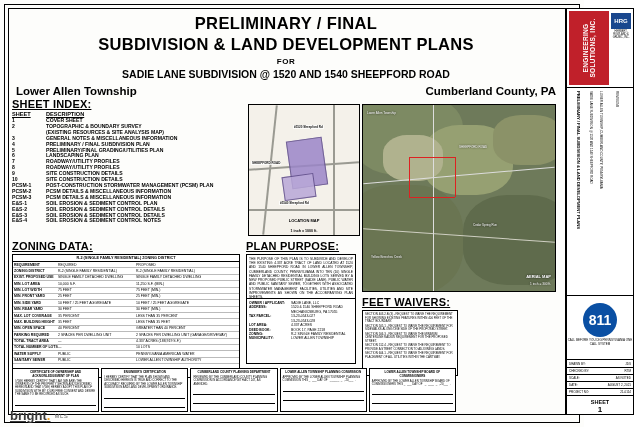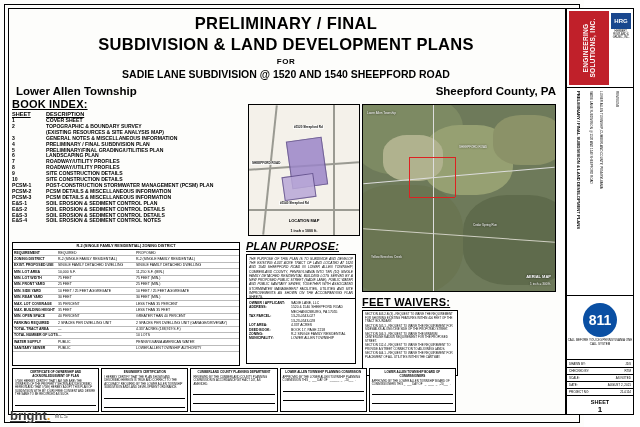--- a/index.html
+++ b/index.html
@@ -32,21 +32,21 @@
   
   .zoning{position:absolute;left:12px;top:240px;width:228px;}
   .zbox{border:1px solid #000;margin-top:2px;height:122px;position:relative;overflow:hidden;background:#fff;}
   .zrow{display:flex;font-size:3.5px;line-height:1.25;border-bottom:.4px solid #bbb;padding:.5px 1px;}
   .zrow .zl{width:44px;font-weight:bold;}
   .zrow .zm{width:78px;}
   .zrow .zr{flex:1;}
   .zhdr{font-size:3.8px;font-weight:bold;text-align:center;border-bottom:.6px solid #000;padding:1px 0;}
 
   
-  .purpose{position:absolute;left:246px;top:240px;width:110px;font-style:italic;}
+  .purpose{position:absolute;left:246px;top:240px;width:110px;}
   .pbox{border:1px solid #000;margin-top:2px;height:52px;padding:2px;font-size:3.3px;line-height:1.28;background:#fff;text-align:justify;}
 
   
   .propinfo{position:absolute;left:246px;top:296px;width:110px;}
   .pibox{border:1px solid #000;margin-top:2px;height:60px;padding:2px;font-size:3.4px;line-height:1.3;background:#fff;}
   .pi-row{display:flex;}
   .pi-row .k{width:42px;font-weight:bold;}
   .pi-row .v{flex:1;}
 
   
@@ -110,26 +110,26 @@
   <div class="border-outer"></div>
   <div class="border-inner"></div>
 
   <div class="title-area">
     <div class="t-line1">PRELIMINARY / FINAL</div>
     <div class="t-line2">SUBDIVISION &amp; LAND DEVELOPMENT PLANS</div>
     <div class="t-for">FOR</div>
     <div class="t-line3">SADIE LANE SUBDIVISION @  1520 AND 1540 SHEEPFORD ROAD</div>
     <div class="t-row">
       <div class="t-muni">Lower Allen Township</div>
-      <div class="t-county">Sheepford County, PA</div>
+      <div class="t-county">Cumberland County, PA</div>
     </div>
   </div>
 
   <div class="sheet-index">
-    <div class="blk-head">BOOK INDEX:</div>
+    <div class="blk-head">SHEET INDEX:</div>
     <table class="idx-table">
       <thead>
         <tr>
           <th class="c1">SHEET</th>
           <th>DESCRIPTION</th>
         </tr>
       </thead>
       <tbody id="idx-body">
           <tr>
             <td class="c1">1</td>
@@ -201,20 +201,21 @@
           </tr>
           <tr>
             <td class="c1">E&amp;S-4</td>
             <td>SOIL EROSION &amp; SEDIMENT CONTROL NOTES</td>
           </tr>
         </tbody>
     </table>
   </div>
 
   <div class="zoning">
+    <div class="blk-head">ZONING DATA:</div>
     <div class="zbox">
       <div class="zhdr">R-2 (SINGLE FAMILY RESIDENTIAL) ZONING DISTRICT</div>
       <div class="zrow">
         <div class="zl">REQUIREMENT</div>
         <div class="zm">REQUIRED</div>
         <div class="zr">PROPOSED</div>
       </div>
       <div id="zoning-body">
           <div class="zrow">
             <div class="zl">ZONING DISTRICT</div>

